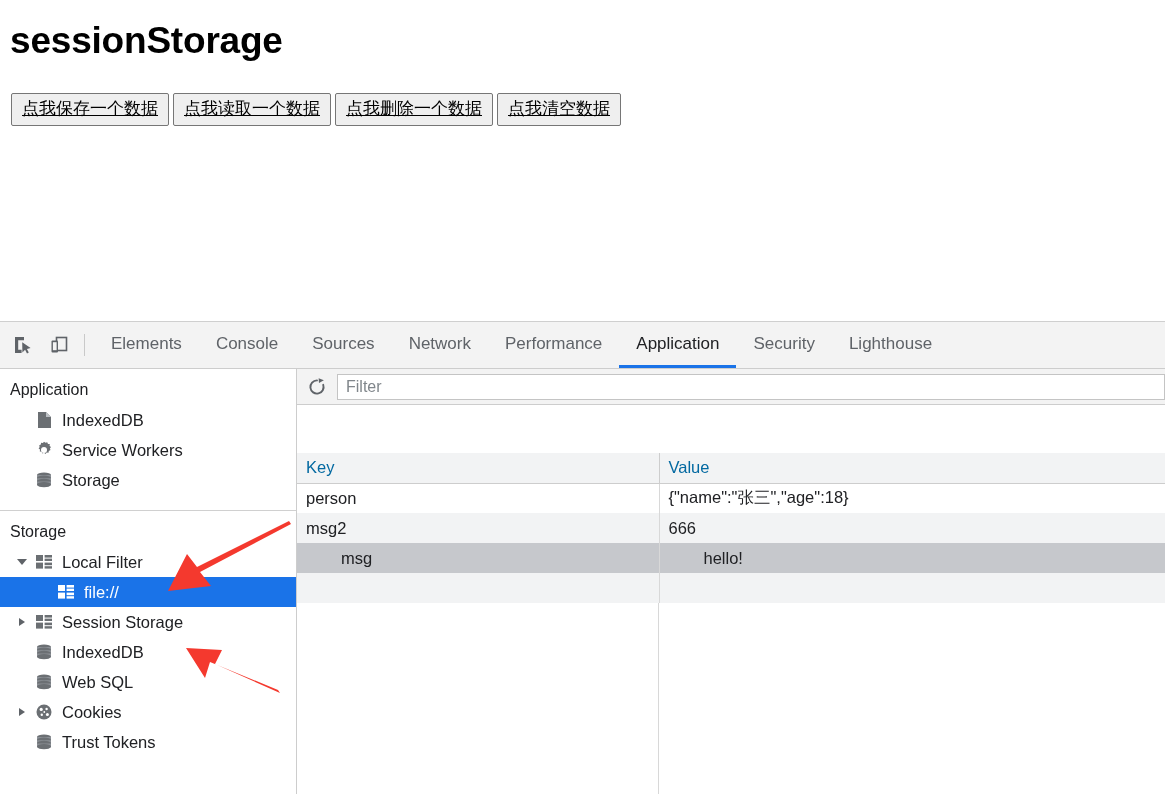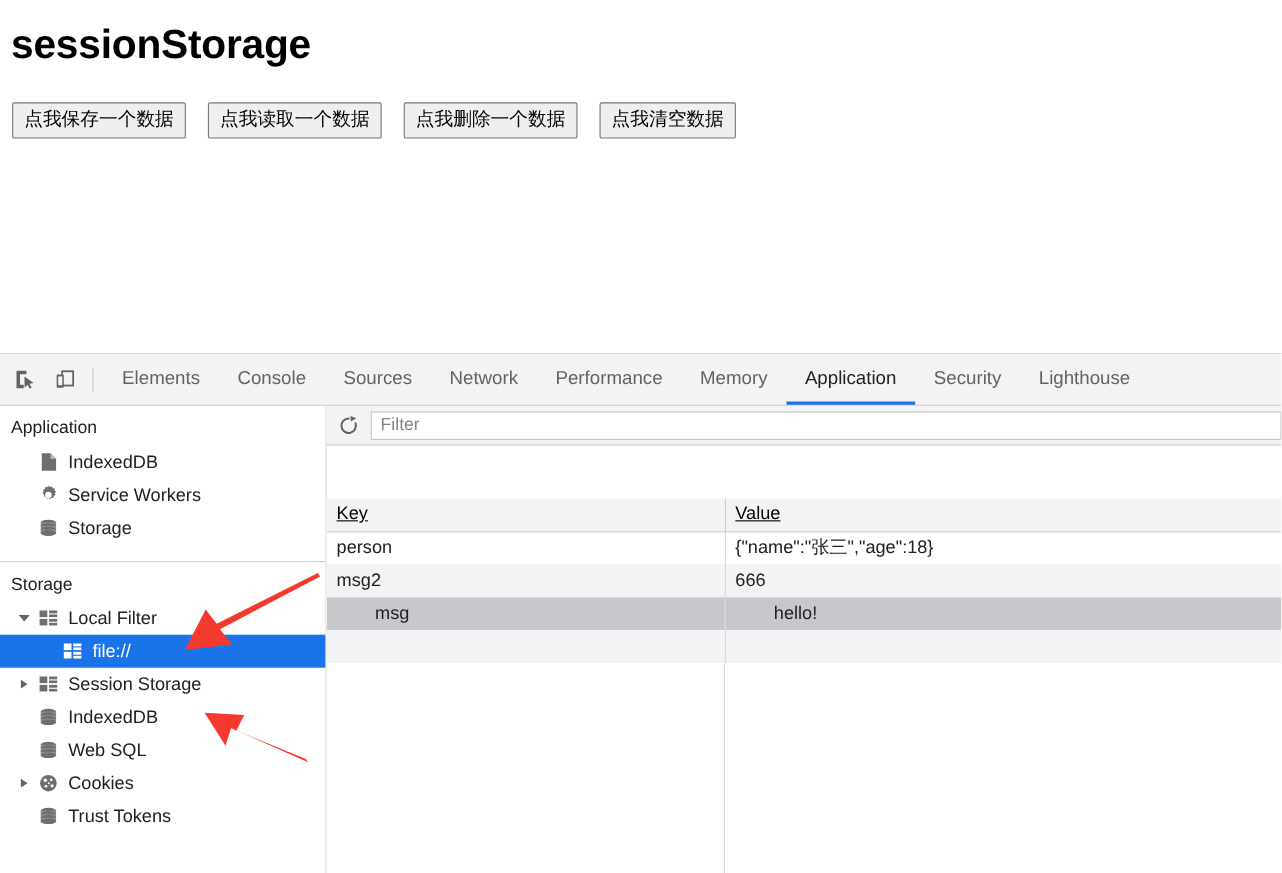--- a/index.html
+++ b/index.html
@@ -25,22 +25,23 @@
     padding: 21px 0 0 10px;
     font-size: 37px;
     font-weight: bold;
     color: #000000;
     letter-spacing: -0.2px;
     line-height: 1.1;
   }
   #page-buttons {
     padding: 31px 0 0 11px;
     display: flex;
-    gap: 20px;
+    gap: 4px;
     align-items: flex-start;
+    text-decoration: underline;
   }
   .page-btn {
     font-family: "Liberation Sans", sans-serif;
     font-size: 17px;
     color: #000000;
     background: #efefef;
     border: 1px solid #767676;
     border-radius: 2px;
     padding: 5px 10px 6px 10px;
     line-height: 1.18;
@@ -227,28 +228,27 @@
   }
   .dg-table {
     width: 100%;
     border-collapse: collapse;
     table-layout: fixed;
     font-size: 16.5px;
   }
   .dg-table col.c-key { width: 362px; }
   .dg-head th {
     background: #f2f3f4;
-    color: #000000;
+    color: #0369a1;
     font-weight: normal;
     text-align: left;
     height: 30px;
     padding: 0 0 0 9px;
     border-bottom: 1px solid #cdcdcd;
     border-right: 1px solid #cdcdcd;
-    text-decoration: underline;
   }
   .dg-head th:last-child { border-right: none; }
   .dg-table td {
     height: 30px;
     padding: 0 0 0 9px;
     border-right: 1px solid #d8d8d8;
     color: #202124;
     white-space: nowrap;
     overflow: hidden;
     text-overflow: ellipsis;
@@ -315,21 +315,20 @@
         </svg>
       </div>
     </div>
     <div class="tab-sep"></div>
     <div id="dt-tabs">
       <div class="dt-tab">Elements</div>
       <div class="dt-tab">Console</div>
       <div class="dt-tab">Sources</div>
       <div class="dt-tab">Network</div>
       <div class="dt-tab">Performance</div>
-      <div class="dt-tab">Memory</div>
       <div class="dt-tab active">Application</div>
       <div class="dt-tab">Security</div>
       <div class="dt-tab">Lighthouse</div>
     </div>
   </div>
 
   <div id="dt-body">
 
     <div id="dt-sidebar">
 

